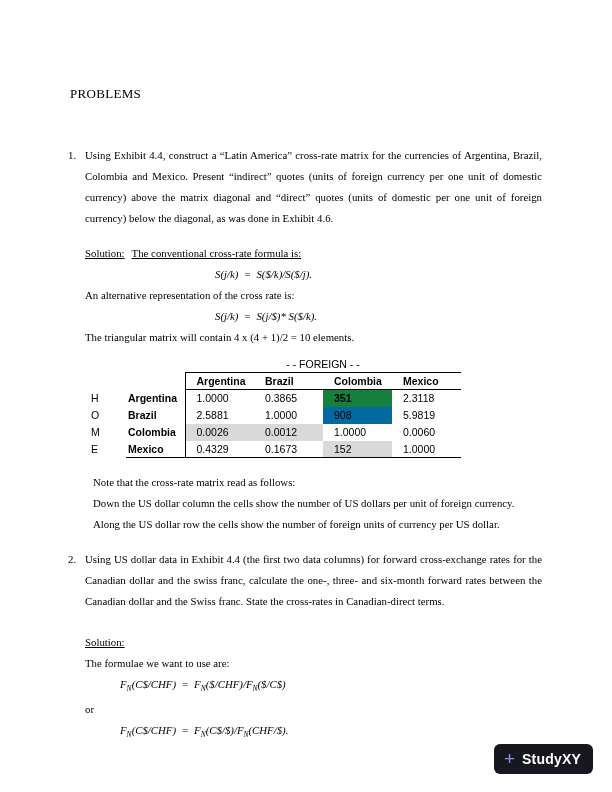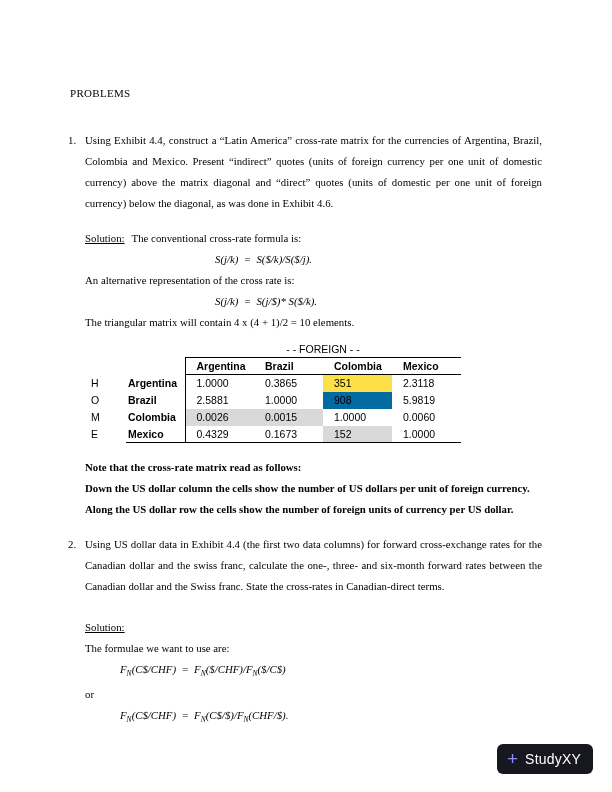--- a/index.html
+++ b/index.html
@@ -7,34 +7,34 @@
   .page {
     position:relative;
     width:612px; height:792px;
     background:#ffffff;
     font-family:"Liberation Serif", serif;
     color:#000;
     padding:86px 70px 0 68px;
     overflow:hidden;
   }
   .heading {
-    font-size:11px;
+    font-size:13px;
     letter-spacing:0.3px;
     margin-left:2px;
-    margin-bottom:29px;
+    margin-bottom:44px;
     line-height:15px;
   }
   .problem { display:flex; }
   .pnum { flex:none; width:17px; font-size:10.8px; line-height:21px; }
   .ptext { flex:1; text-align:justify; font-size:10.8px; line-height:21px; }
 
   .sol-block { margin-left:17px; font-size:10.8px; line-height:21px; }
   .sol-block.first { margin-top:14px; }
   .sol-label { text-decoration:underline; }
-  .sol-rest { margin-left:7px; }
+  .sol-rest { margin-left:7px;text-decoration:underline; }
   .formula {
     display:block;
     font-style:italic;
     white-space:pre;
     line-height:21px;
     font-size:10.8px;
   }
   .indent-big { margin-left:130px; }
   .indent-mid { margin-left:35px; }
   sub { font-size:7.5px; font-style:italic; }
@@ -56,21 +56,21 @@
   .rlabel-empty { border-right:1px solid #000; }
   th.vcell { font-weight:bold; border-bottom:1px solid #000; }
   .home-cell { width:38px; padding-left:3px; font-weight:normal; height:17px; }
   .rlabel {
     width:59px; padding-left:2px; font-weight:bold;
     border-right:1px solid #000; height:17px;
   }
   .vcell { width:69px; padding-left:11px; height:17px; }
   .last-row .rlabel, .last-row .vcell { border-bottom:1px solid #000; }
 
-  .notes { margin-left:17px; margin-top:14px; font-size:10.8px; line-height:21px;font-weight:bold; }
+  .notes { margin-left:25px; margin-top:14px; font-size:10.8px; line-height:21px; }
   .p2 { margin-top:14px; }
   .sol-block.second { margin-top:20px; }
   .or-line { font-size:10.8px; line-height:21px; }
 
   .footer {
     text-align:center;
     margin-top:6px;
     font-size:10.5px;
   }
 
@@ -88,21 +88,21 @@
   }
   .brand-plus {
     color:#8b8cf5;
     font-size:19px;
     font-weight:400;
     line-height:1;
     margin-top:-2px;
   }
   .brand-name {
     color:#ffffff;
-    font-weight:normal;
+    font-weight:bold;
     font-size:14px;
     letter-spacing:0.2px;
   }
 </style>
 </head>
 <body>
 
 <div class="page">
 
   <div class="heading">PROBLEMS</div>
@@ -135,36 +135,36 @@
         <th class="vcell">Argentina</th>
         <th class="vcell">Brazil</th>
         <th class="vcell">Colombia</th>
         <th class="vcell">Mexico</th>
       </tr>
       <tr>
         <td class="home-cell">H</td>
         <td class="rlabel">Argentina</td>
         <td class="vcell">1.0000</td>
         <td class="vcell">0.3865</td>
-        <td class="vcell" style="background: #fde047;">351</td>
+        <td class="vcell" style="background: #15803d; font-weight: bold;">351</td>
         <td class="vcell">2.3118</td>
       </tr>
       <tr>
         <td class="home-cell">O</td>
         <td class="rlabel">Brazil</td>
         <td class="vcell">2.5881</td>
         <td class="vcell">1.0000</td>
         <td class="vcell" style="background: #0369a1;">908</td>
         <td class="vcell">5.9819</td>
       </tr>
       <tr>
         <td class="home-cell">M</td>
         <td class="rlabel">Colombia</td>
         <td class="vcell" style="background: rgb(217, 217, 217);">0.0026</td>
-        <td class="vcell" style="background: rgb(217, 217, 217);">0.0015</td>
+        <td class="vcell" style="background: rgb(217, 217, 217);">0.0012</td>
         <td class="vcell">1.0000</td>
         <td class="vcell">0.0060</td>
       </tr>
       <tr class="last-row">
         <td class="home-cell">E</td>
         <td class="rlabel">Mexico</td>
         <td class="vcell">0.4329</td>
         <td class="vcell">0.1673</td>
         <td class="vcell" style="background: rgb(217, 217, 217);">152</td>
         <td class="vcell">1.0000</td>

